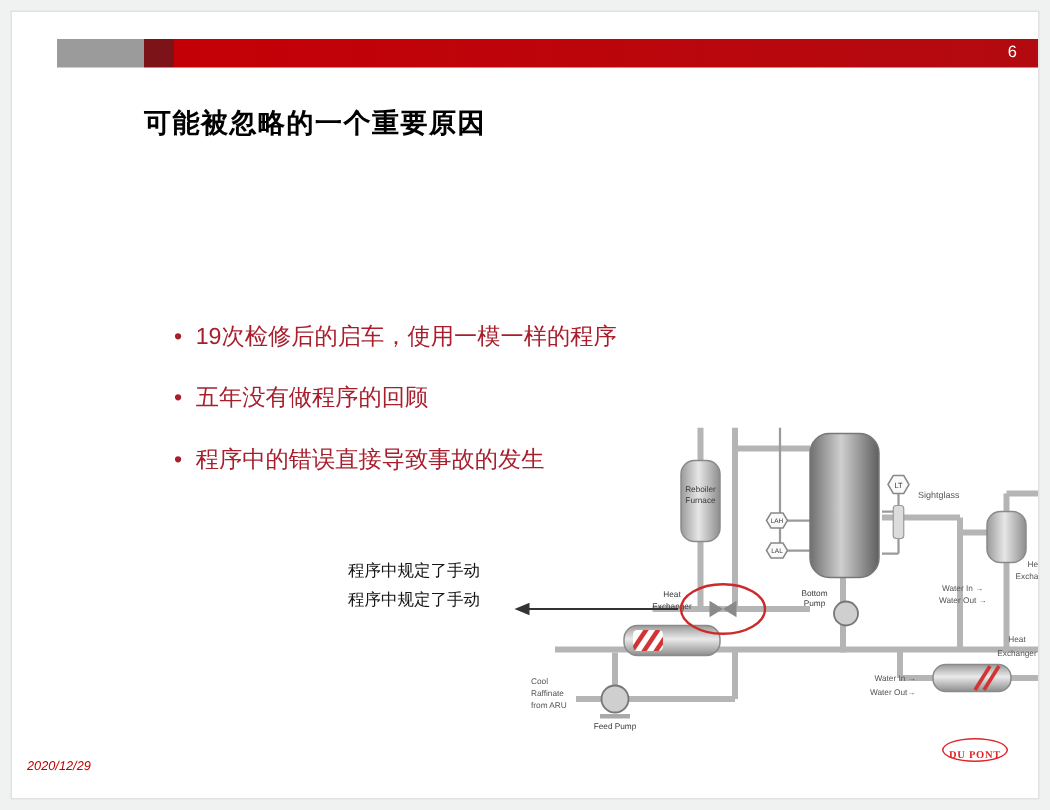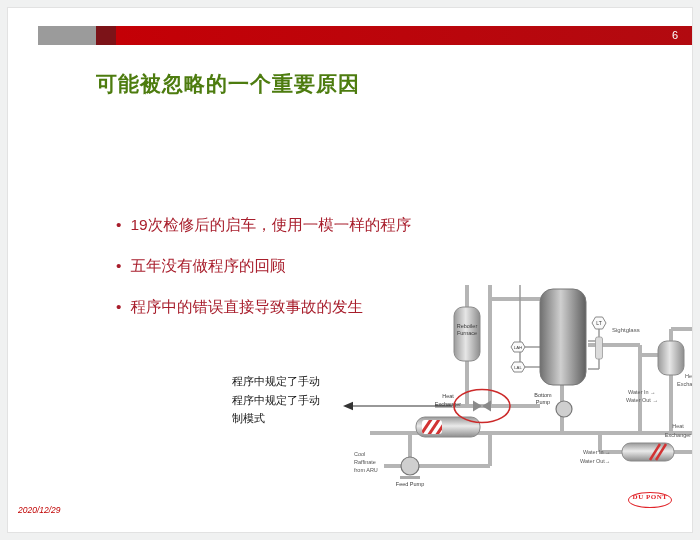--- a/index.html
+++ b/index.html
@@ -21,21 +21,21 @@
   .seg-gray { left:30px; width:58px; background:#9b9b9b; }
   .seg-dark { left:88px; width:20px; background:#7c1318; }
   .seg-red  { left:108px; right:0; background:linear-gradient(90deg,#c40006,#b20a10); }
   .pagenum {
     position:absolute; right:14px; top:0; height:19px; line-height:19px;
     color:#ffffff; font-size:11px;
   }
 
   .title {
     position:absolute; left:88px; top:62px; margin:0;
-    font-size:21px; font-weight:bold; color:#4d7c0f; letter-spacing:1px;
+    font-size:18px; font-weight:bold; color:#000000; letter-spacing:1px;
   }
   .heading {
     position:absolute; left:88px; top:170px;
     font-size:15px; font-weight:bold; color:#a81e2c;
   }
   .bullets {
     position:absolute; left:88px; top:206px; margin:0; padding:0; list-style:none;
     width:420px;
   }
   .bullets li {
@@ -55,21 +55,21 @@
   .diagram text { fill:#3b3b3b; font-family:"Liberation Sans", sans-serif; }
   .diagram .lbl-gray { fill:#555555; }
 
   .date {
     position:absolute; left:10px; top:497px;
     font-size:8.5px; color:#c00000;font-style:italic;
   }
   .logo {
     position:absolute; right:20px; top:484px; width:44px; height:16px;
     border:1.5px solid #e1242a; border-radius:50%;
-    display:flex; align-items:flex-start; justify-content:center; box-sizing:border-box;
+    display:flex; align-items:flex-end; justify-content:center; box-sizing:border-box;
   }
   .logo span {
     color:#e1242a; font-family:"Liberation Serif", serif;
     font-size:7px; font-weight:bold; letter-spacing:0.5px; white-space:nowrap;
   }
 </style>
 </head>
 <body>
 
 <div class="slide">
@@ -87,21 +87,20 @@
 
   <ul class="bullets">
     <li><span class="dot">•</span><span>19次检修后的启车，使用一模一样的程序</span></li>
     <li><span class="dot">•</span><span>五年没有做程序的回顾</span></li>
     <li><span class="dot">•</span><span>程序中的错误直接导致事故的发生</span></li>
   </ul>
 
   <div class="annotation">
     <div>程序中规定了手动</div>
     <div>程序中规定了手动</div>
-    <div>制模式</div>
   </div>
 
   <svg class="diagram" viewBox="0 0 360 220" width="360" height="220">
     <defs>
       <linearGradient id="gradV" x1="0" y1="0" x2="1" y2="0">
         <stop offset="0" stop-color="#9a9a9a"></stop>
           <stop offset="0.45" stop-color="#e6e6e6"></stop>
           <stop offset="1" stop-color="#8d8d8d"></stop>
       </linearGradient>
       <linearGradient id="gradCol" x1="0" y1="0" x2="1" y2="0">

